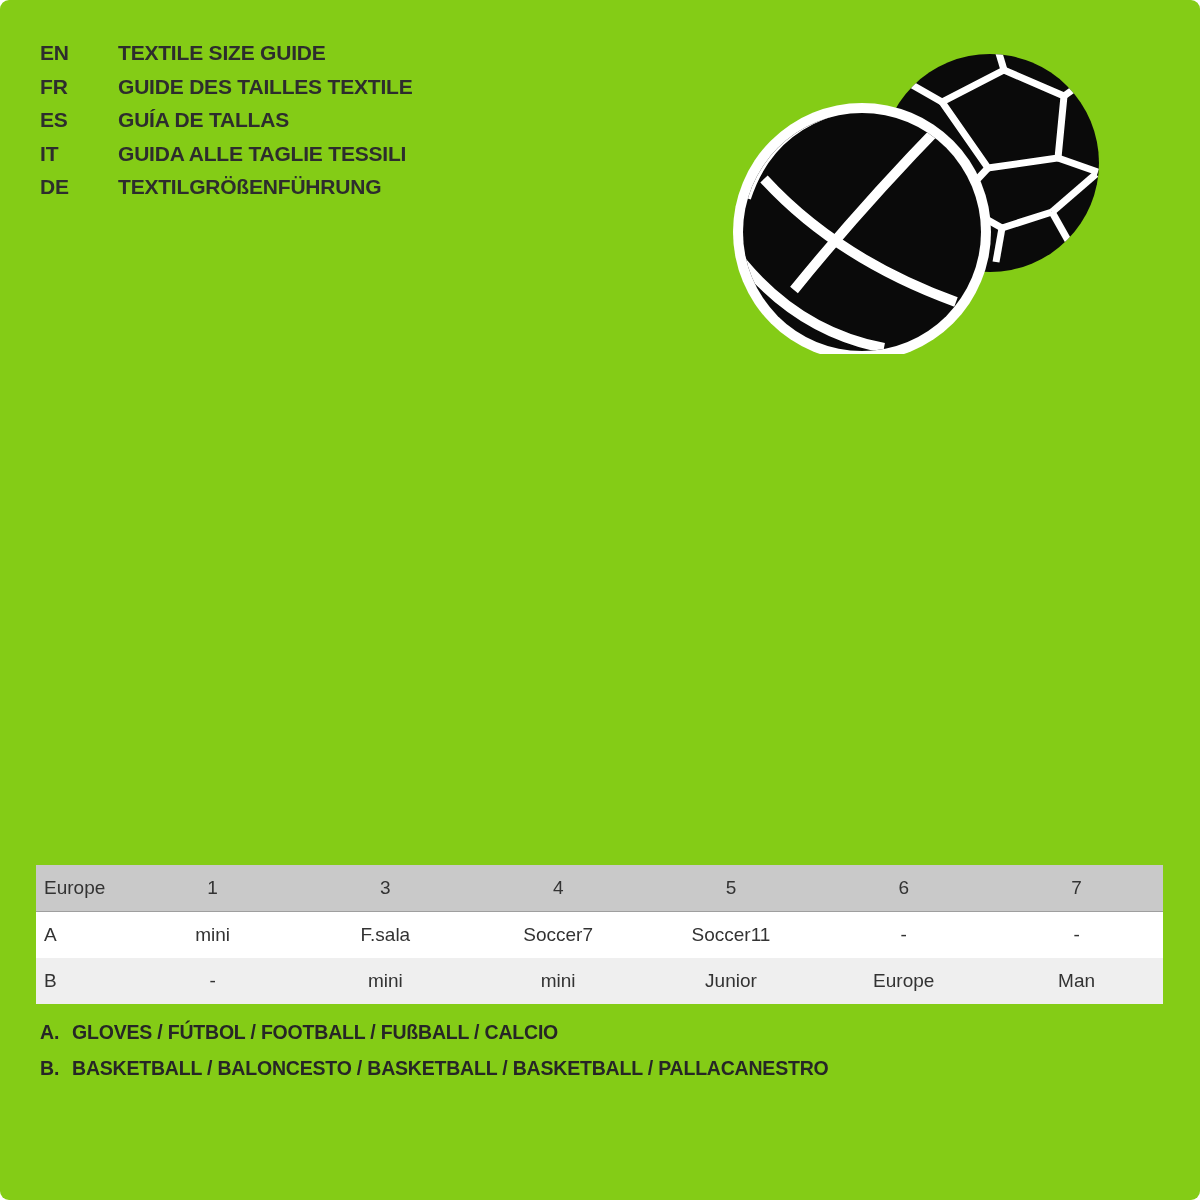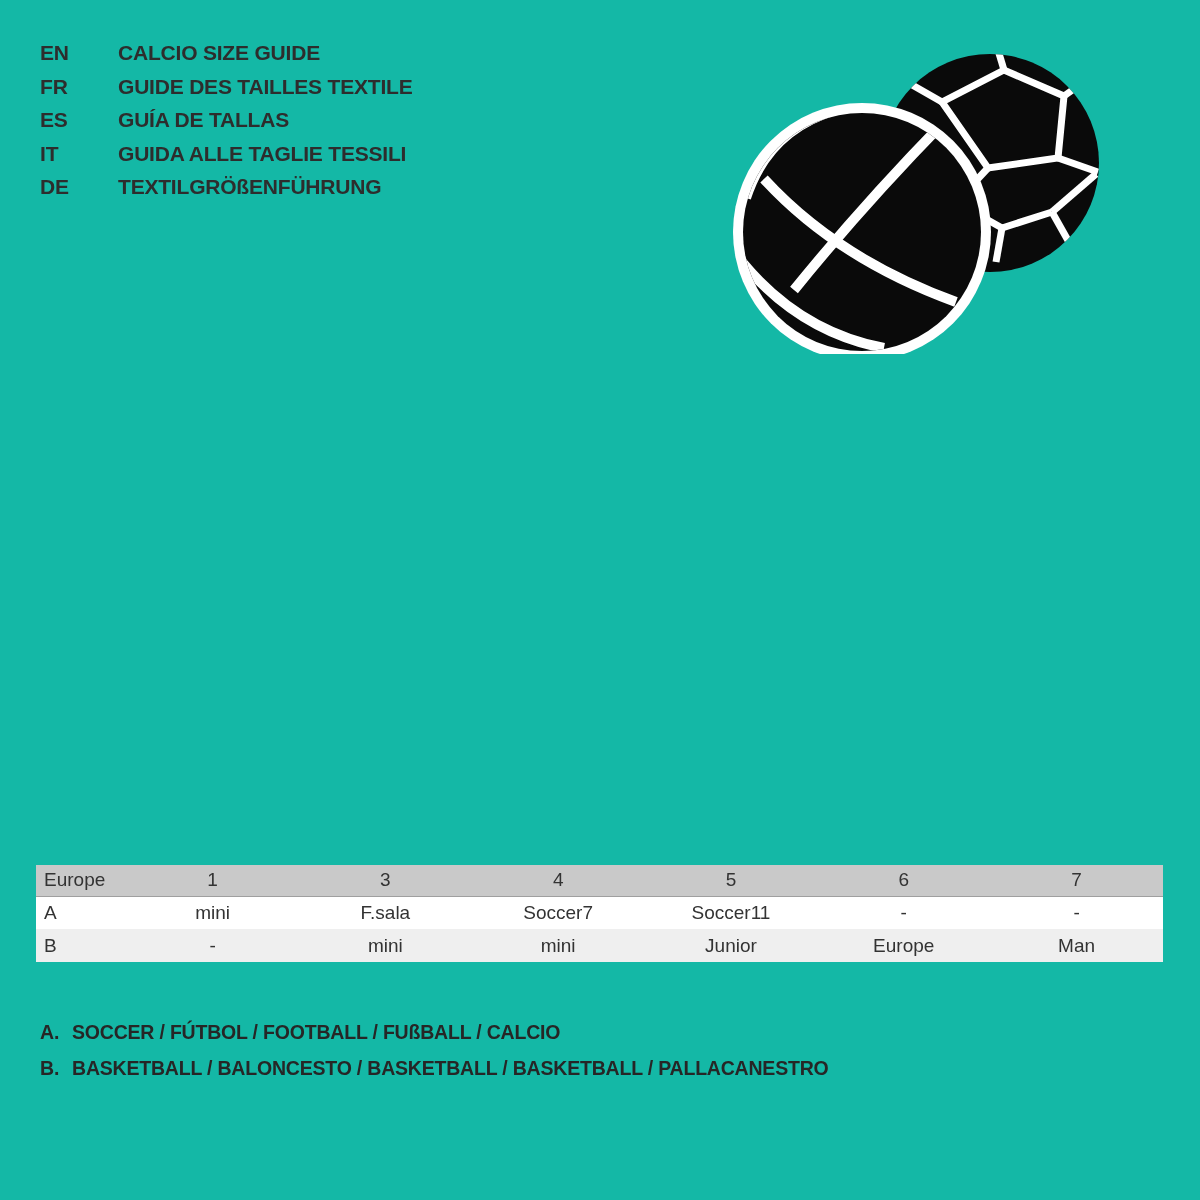--- a/index.html
+++ b/index.html
@@ -1,55 +1,55 @@
 <!DOCTYPE html>
 <html><head>
 <meta charset="utf-8">
 <style>
   * { margin:0; padding:0; box-sizing:border-box; }
   html,body { width:1200px; height:1200px; background:#ffffff;
               font-family:"Liberation Sans", sans-serif; }
-  .canvas { position:relative; width:1200px; height:1200px; background:#14b8a6; overflow:hidden; }
+  .canvas { position:relative; width:1200px; height:1200px; background:#84cc16; overflow:hidden;border-radius:9px; }
 
   
   .langs { position:absolute; left:40px; top:36px; }
   .lang-row { display:flex; line-height:33.6px; font-weight:700; font-size:21px;
               color:#2d2d2d; letter-spacing:-0.2px; }
   .lang-code { width:78px; }
 
   
   .balls { position:absolute; left:730px; top:42px; width:390px; height:312px; }
 
   
   .table-title { position:absolute; left:40px; top:818px; font-weight:700;
                  font-size:19.5px; letter-spacing:-0.2px; color:#262626; }
   .size-table { position:absolute; left:36px; top:865px; width:1127px;
                 border-collapse:collapse; table-layout:fixed;
                 font-size:19px; color:#333333; }
-  .size-table th, .size-table td { font-weight:400; text-align:center; padding:4px; }
+  .size-table th, .size-table td { font-weight:400; text-align:center; padding:12px; }
   .size-table thead tr { height:31px; }
   .size-table tbody tr { height:33px; }
   .size-table .first { text-align:left; padding-left:8px; }
   .hdr-row { border-bottom:1px solid #9f9f9f; }
 
   
   .notes { position:absolute; left:40px; top:1014px; }
   .note-row { display:flex; line-height:36px; font-weight:700; font-size:19.5px;
               letter-spacing:-0.2px; color:#262626; }
   .note-key { width:32px; }
 </style>
 </head>
 <body>
 
 <div class="canvas">
 
   <div class="langs">
     <div class="lang-row">
       <span class="lang-code">EN</span>
-      <span class="lang-label">CALCIO SIZE GUIDE</span>
+      <span class="lang-label">TEXTILE SIZE GUIDE</span>
     </div>
     <div class="lang-row">
       <span class="lang-code">FR</span>
       <span class="lang-label">GUIDE DES TAILLES TEXTILE</span>
     </div>
     <div class="lang-row">
       <span class="lang-code">ES</span>
       <span class="lang-label">GUÍA DE TALLAS</span>
     </div>
     <div class="lang-row">
@@ -140,21 +140,21 @@
         <td>Junior</td>
         <td>Europe</td>
         <td>Man</td>
       </tr>
     </tbody>
   </table>
 
   <div class="notes">
     <div class="note-row">
       <span class="note-key">A.</span>
-      <span class="note-text">SOCCER / FÚTBOL / FOOTBALL / FUßBALL / CALCIO</span>
+      <span class="note-text">GLOVES / FÚTBOL / FOOTBALL / FUßBALL / CALCIO</span>
     </div>
     <div class="note-row">
       <span class="note-key">B.</span>
       <span class="note-text">BASKETBALL / BALONCESTO / BASKETBALL / BASKETBALL / PALLACANESTRO</span>
     </div>
   </div>
 
 </div>
 
 </body></html>

